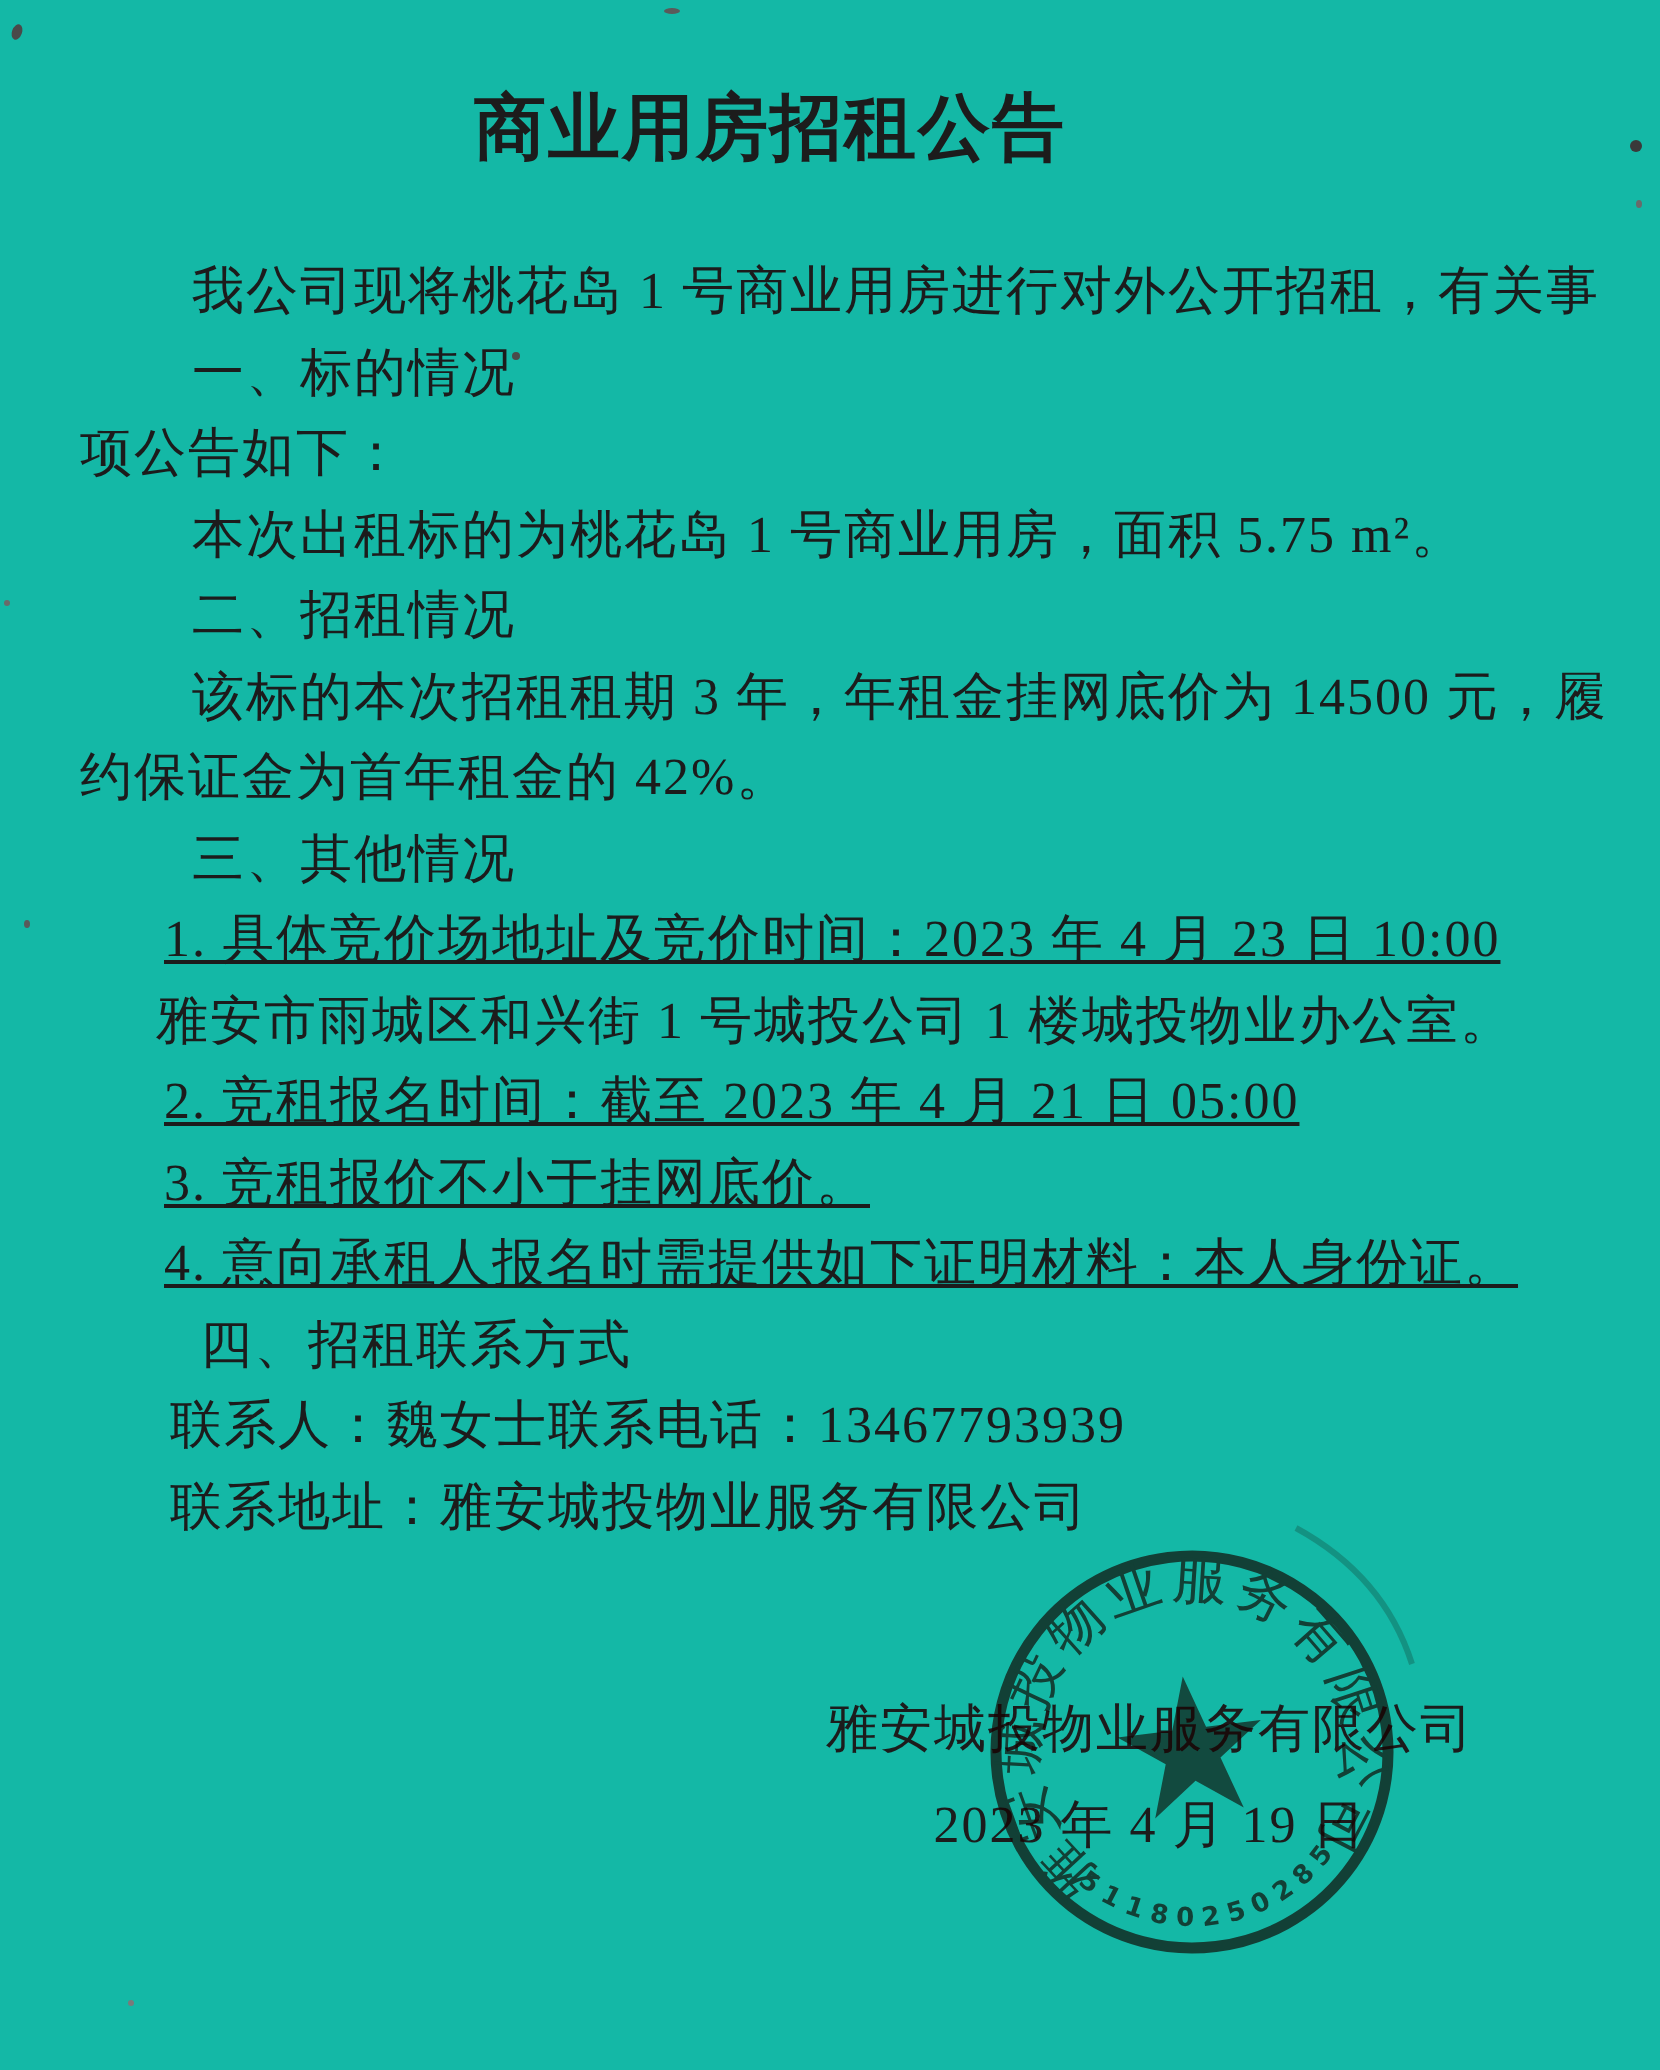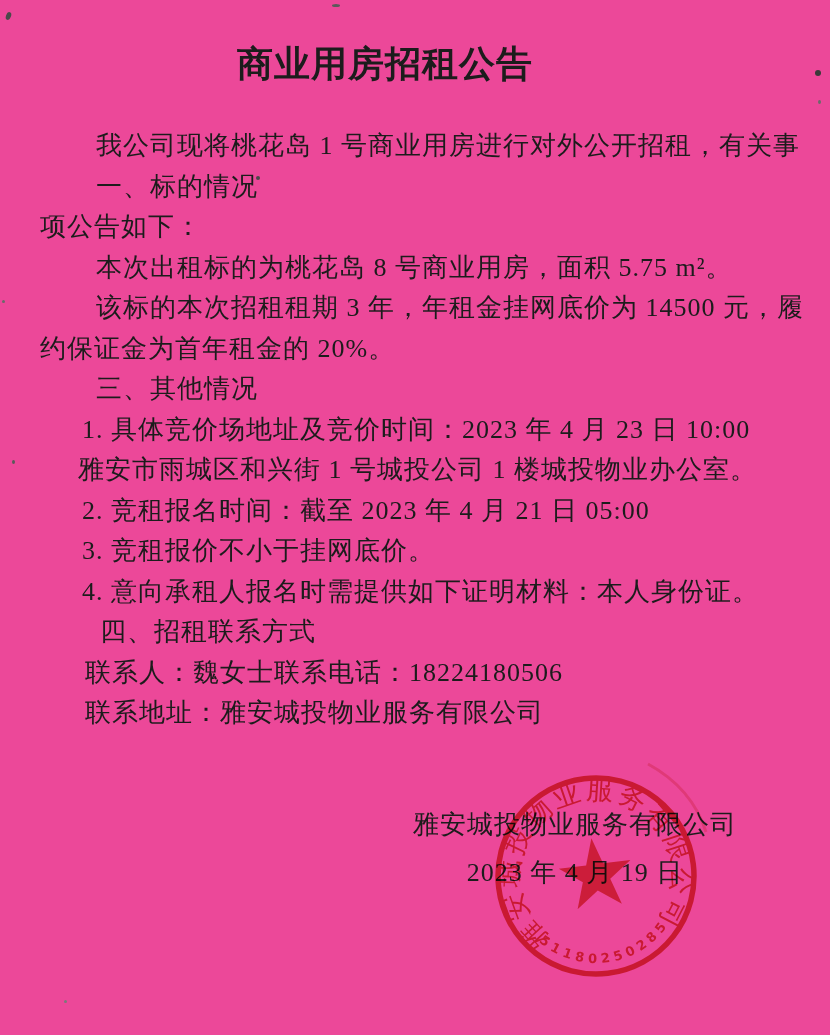--- a/index.html
+++ b/index.html
@@ -1,20 +1,20 @@
 <!DOCTYPE html>
 <html><head>
 <meta charset="utf-8">
 <style>
   html, body { margin: 0; padding: 0; }
   .page {
     position: relative;
     width: 830px;
     height: 1035px;
-    background: #ec4899;
+    background: #14b8a6;
     font-family: "Liberation Serif", "DejaVu Serif", serif;
     color: #1c1c1c;
     overflow: hidden;
   }
   .title {
     margin: 40px 0 0 0;
     font-size: 36px;
     line-height: 48px;
     font-weight: bold;
     text-align: center;
@@ -28,21 +28,21 @@
     font-size: 26px;
   }
   .line {
     height: 40.5px;
     line-height: 40.5px;
     letter-spacing: 1px;
     white-space: nowrap;
   }
   .ind2 { text-indent: 56px; }
   .sec4 { text-indent: 60px; }
-  .item { padding-left: 42px; }
+  .item { padding-left: 42px; text-decoration: underline; }
   .item-cont { padding-left: 38px; }
   .contact { padding-left: 45px; }
   .signature {
     position: relative;
     z-index: 2;
     margin-top: 71px;
     margin-left: 410px;
     width: 330px;
     text-align: center;
     font-size: 26px;
@@ -77,31 +77,32 @@
 <body>
 
 <div class="page">
 
   <h1 class="title">商业用房招租公告</h1>
 
   <div class="body">
     <div class="line ind2">我公司现将桃花岛 1 号商业用房进行对外公开招租，有关事</div>
     <div class="line ind2">一、标的情况</div>
     <div class="line">项公告如下：</div>
-    <div class="line ind2">本次出租标的为桃花岛 8 号商业用房，面积 5.75 m²。</div>
+    <div class="line ind2">本次出租标的为桃花岛 1 号商业用房，面积 5.75 m²。</div>
+    <div class="line ind2">二、招租情况</div>
     <div class="line ind2">该标的本次招租租期 3 年，年租金挂网底价为 14500 元，履</div>
-    <div class="line">约保证金为首年租金的 20%。</div>
+    <div class="line">约保证金为首年租金的 42%。</div>
     <div class="line ind2">三、其他情况</div>
     <div class="line item">1. 具体竞价场地址及竞价时间：2023 年 4 月 23 日 10:00</div>
     <div class="line item-cont">雅安市雨城区和兴街 1 号城投公司 1 楼城投物业办公室。</div>
     <div class="line item">2. 竞租报名时间：截至 2023 年 4 月 21 日 05:00</div>
     <div class="line item">3. 竞租报价不小于挂网底价。</div>
     <div class="line item">4. 意向承租人报名时需提供如下证明材料：本人身份证。</div>
     <div class="line sec4">四、招租联系方式</div>
-    <div class="line contact">联系人：魏女士联系电话：18224180506</div>
+    <div class="line contact">联系人：魏女士联系电话：13467793939</div>
     <div class="line contact">联系地址：雅安城投物业服务有限公司</div>
   </div>
 
   <div class="signature">
     <div class="sig-company">雅安城投物业服务有限公司</div>
     <div class="sig-date">2023 年 4 月 19 日</div>
   </div>
 
   <div class="seal">
     <svg width="240" height="240" viewBox="-120 -120 240 240">

